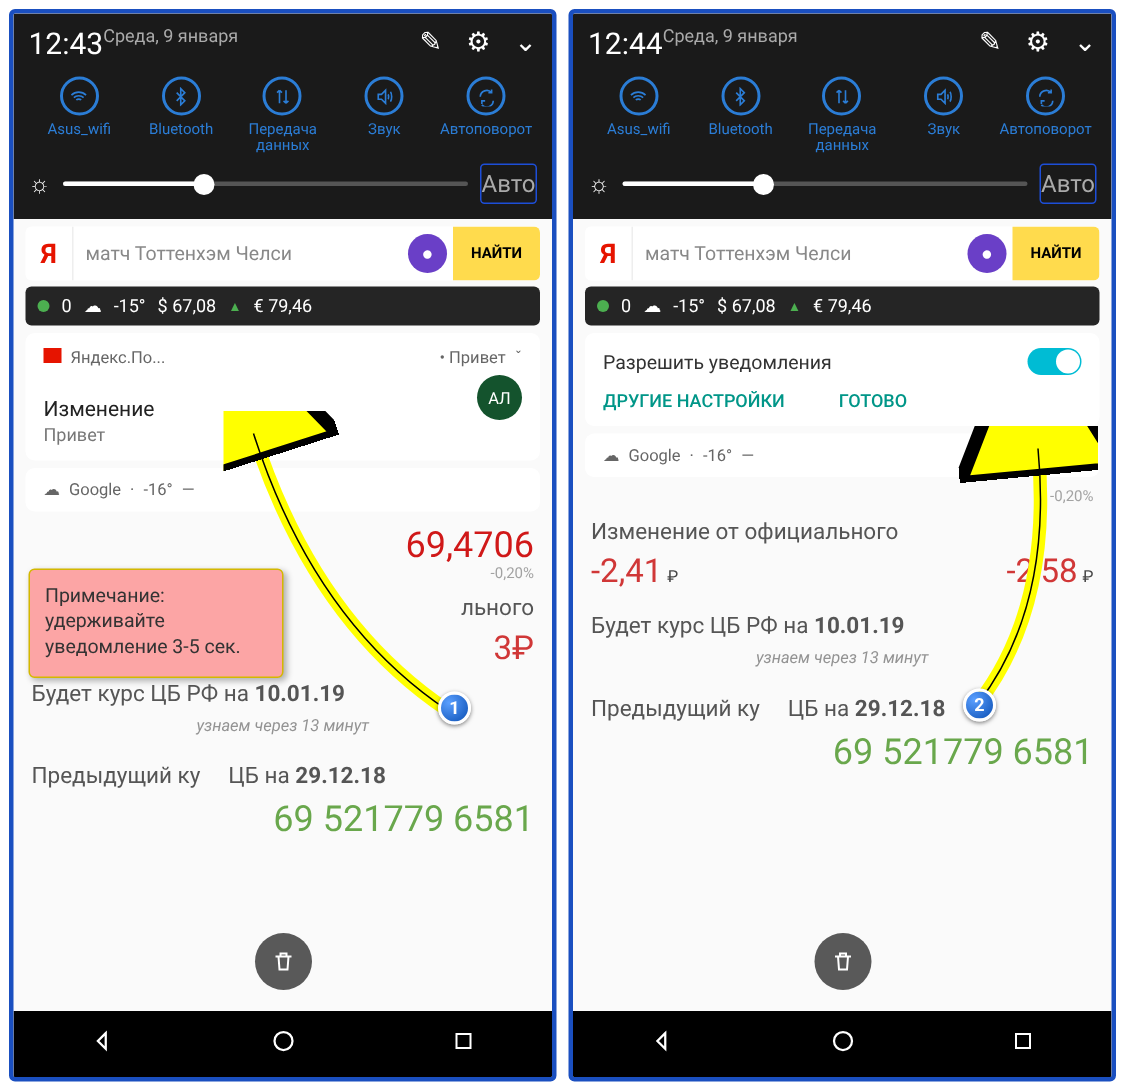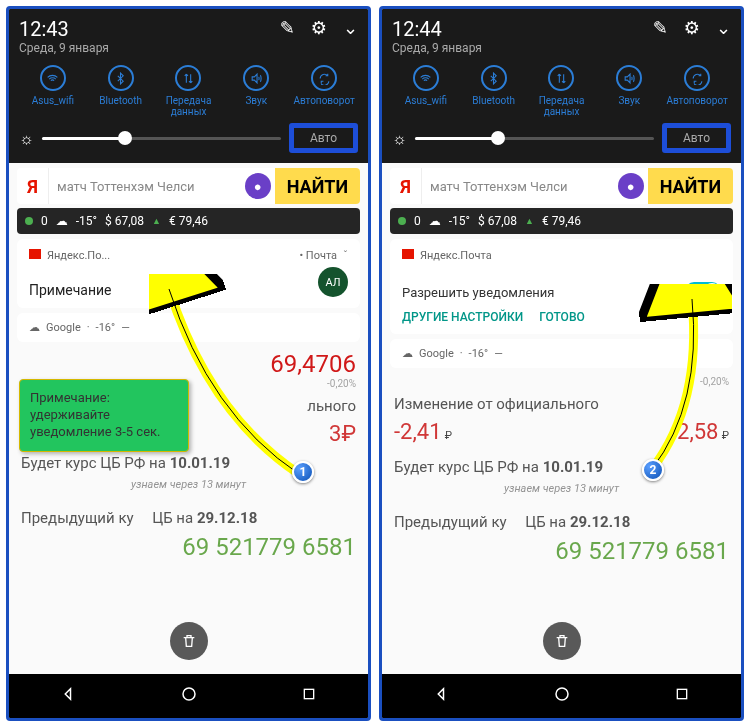--- a/index.html
+++ b/index.html
@@ -1,68 +1,68 @@
 <!DOCTYPE html>
 <html><head>
 <meta charset="utf-8">
 <style>
 * { box-sizing: border-box; margin: 0; padding: 0; }
 body { background: #fff; font-family: Roboto, Arial, sans-serif; width: 750px; height: 727px; display: flex; gap: 8px; padding: 6px; }
 .phone { flex: 1; border: 3px solid #1a4fc0; border-radius: 4px; background: #fafafa; overflow: hidden; position: relative; display: flex; flex-direction: column; }
 .shade { background: #1a1a1a; color: #fff; padding: 8px 10px 4px; }
 .status-row { display: flex; align-items: flex-start; justify-content: space-between; }
-.status-left { display: flex; flex-direction: column; }
+.status-left { display: flex; flex-direction: row; }
 .time { font-size: 20px; font-weight: 400; }
 .date { font-size: 12px; color: #aaa; }
 .status-right { display: flex; gap: 16px; align-items: center; font-size: 18px; }
 .qs-row { display: flex; justify-content: space-between; margin: 10px 0 6px; }
 .qs { flex: 1; display: flex; flex-direction: column; align-items: center; gap: 4px; }
 .qs-icon { width: 26px; height: 26px; border: 2px solid #2b7dd6; border-radius: 50%; display: flex; align-items: center; justify-content: center; color: #2b7dd6; font-size: 13px; }
 .qs-label { font-size: 10px; color: #2b7dd6; text-align: center; line-height: 1.1; }
 .bright-row { display: flex; align-items: center; gap: 8px; margin: 6px 0; }
 .brightness-icon { font-size: 16px; }
 .slider-track { flex: 1; height: 3px; background: #555; border-radius: 2px; position: relative; }
 .slider-fill { position: absolute; left: 0; top: 0; height: 100%; width: 35%; background: #fff; border-radius: 2px; }
 .slider-thumb { position: absolute; left: 35%; top: 50%; transform: translate(-50%,-50%); width: 14px; height: 14px; background: #fff; border-radius: 50%; }
-.auto-btn { font-size: 12px; border: 5px solid #1d4ed8; padding: 3px 16px; border-radius: 3px; color: #aaa; }
+.auto-btn { font-size: 16px; border: 1px solid #1d4ed8; padding: 3px 0; border-radius: 3px; color: #aaa; }
 
 .search-wgt { margin: 5px 8px 0; background: #fff; border-radius: 4px; display: flex; align-items: center; height: 36px; overflow: hidden; }
 .ya-logo { width: 32px; display: flex; align-items: center; justify-content: center; font-weight: bold; color: #e61400; font-size: 18px; border-right: 1px solid #eee; height: 100%; }
 .search-text { flex: 1; padding: 0 8px; color: #888; font-size: 13px; }
 .mic-btn { width: 26px; height: 26px; background: #6a3fc7; border-radius: 50%; margin-right: 4px; display: flex; align-items: center; justify-content: center; color: #fff; font-size: 13px; }
-.find-btn { background: #ffdb4d; color: #000; font-weight: bold; font-size: 18px; padding: 0 12px; height: 100%; display: flex; align-items: center; }
+.find-btn { background: #ffdb4d; color: #000; font-weight: bold; font-size: 10px; padding: 0 12px; height: 100%; display: flex; align-items: center; }
 
 .weather-bar { margin: 4px 8px 0; background: #252525; border-radius: 4px; padding: 6px 8px; display: flex; align-items: center; gap: 8px; color: #fff; font-size: 12px; }
 .green-dot { width: 8px; height: 8px; background: #4caf50; border-radius: 50%; }
 
 .notif { margin: 5px 8px 0; background: #fff; border-radius: 6px; padding: 10px 12px; font-size: 13px; color: #333; position: relative; }
 .notif-head { display: flex; gap: 6px; font-size: 11px; color: #666; margin-bottom: 20px; }
 .ya-mail-icon { width: 12px; height: 10px; background: #e61400; display: inline-block; }
 .notif-head .spacer { flex: 1; }
 .notif-title { font-size: 14px; color: #222; }
 .notif-sub { font-size: 12px; color: #777; margin-top: 2px; }
 .avatar { position: absolute; right: 12px; top: 28px; width: 30px; height: 30px; background: #14532d; border-radius: 50%; color: #fff; font-size: 11px; display: flex; align-items: center; justify-content: center; }
 .notif-opts { display: flex; align-items: flex-end; justify-content: space-between; }
 .toggle { width: 36px; height: 18px; background: #00bcd4; border-radius: 9px; position: relative; }
 .toggle::after { content: ''; position: absolute; right: 1px; top: 1px; width: 16px; height: 16px; background: #fff; border-radius: 50%; }
-.notif-actions { display: flex; gap: 16px; margin-top: 10px; font-size: 12px; font-weight: 500; color: #009688; }
+.notif-actions { display: flex; gap: 36px; margin-top: 10px; font-size: 12px; font-weight: 500; color: #009688; }
 
 .google-notif { margin: 5px 8px 0; background: #fff; border-radius: 6px; padding: 8px 12px; font-size: 11px; color: #666; display: flex; align-items: center; gap: 6px; }
 
 .bg-content { padding: 8px 12px; color: #333; font-size: 13px; filter: blur(0.3px); opacity: 0.9; }
 .bg-big { font-size: 24px; color: #c00; display: flex; justify-content: flex-end; }
 .bg-small { font-size: 10px; text-align: right; color: #999; }
 .bg-line { margin-top: 8px; font-size: 15px; color: #444; }
 .bg-red { color: #c22; font-size: 22px; }
 .bg-flex { display: flex; justify-content: space-between; align-items: baseline; margin-top: 6px; }
 
 .trash-btn { position: absolute; left: 50%; bottom: 58px; transform: translateX(-50%); width: 38px; height: 38px; background: rgba(60,60,60,.85); border-radius: 50%; display: flex; align-items: center; justify-content: center; color: #fff; }
 .navbar { position: absolute; bottom: 0; left: 0; right: 0; height: 44px; background: #000; display: flex; align-items: center; justify-content: space-around; color: #fff; }
 
-.callout { position: absolute; left: 10px; top: 370px; width: 170px; background: #22c55e; border: 1px solid #d4b800; border-radius: 4px; padding: 10px; font-size: 13px; color: #333; box-shadow: 2px 2px 4px rgba(0,0,0,.3); line-height: 1.3; }
+.callout { position: absolute; left: 10px; top: 370px; width: 170px; background: #fca5a5; border: 1px solid #d4b800; border-radius: 4px; padding: 10px; font-size: 13px; color: #333; box-shadow: 2px 2px 4px rgba(0,0,0,.3); line-height: 1.3; }
 .badge-num { width: 22px; height: 22px; background: radial-gradient(circle at 30% 30%, #5a9fff, #0b4fb3); border: 2px solid #fff; border-radius: 50%; display: flex; align-items: center; justify-content: center; color: #fff; font-size: 12px; font-weight: bold; box-shadow: 0 1px 3px rgba(0,0,0,.5); position: absolute; }
 .arrow-svg { position: absolute; pointer-events: none; }
 svg.icon { width: 1em; height: 1em; }
 </style>
 </head>
 <body>
 
 <div class="phone">
   <div class="shade">
     <div class="status-row">
@@ -143,24 +143,25 @@
     <span>$ 67,08</span>
       <span style="color:#4caf50;font-size:9px">▲</span>
     <span>€ 79,46</span>
   </div>
 
   <div class="notif">
     <div class="notif-head">
       <span class="ya-mail-icon"></span>
       <span>Яндекс.По...</span>
       <span class="spacer"></span>
-      <span>• Почта</span>
+      <span>• Привет</span>
       <span>ˇ</span>
     </div>
-    <div class="notif-title">Примечание</div>
+    <div class="notif-title">Изменение</div>
+    <div class="notif-sub">Привет</div>
     <div class="avatar">АЛ</div>
   </div>
 
   <div class="google-notif">
     <span>☁</span>
     <span>Google</span>
     <span>·</span>
       <span>-16°</span>
     <span>—</span>
   </div>
@@ -290,24 +291,20 @@
     <span class="green-dot"></span>
     <span>0</span>
     <span>☁</span>
       <span>-15°</span>
     <span>$ 67,08</span>
       <span style="color:#4caf50;font-size:9px">▲</span>
     <span>€ 79,46</span>
   </div>
 
   <div class="notif">
-    <div class="notif-head">
-      <span class="ya-mail-icon"></span>
-      <span>Яндекс.Почта</span>
-    </div>
     <div class="notif-opts">
       <span>Разрешить уведомления</span>
       <div class="toggle"></div>
     </div>
     <div class="notif-actions">
       <span>ДРУГИЕ НАСТРОЙКИ</span>
       <span>ГОТОВО</span>
     </div>
   </div>
 

